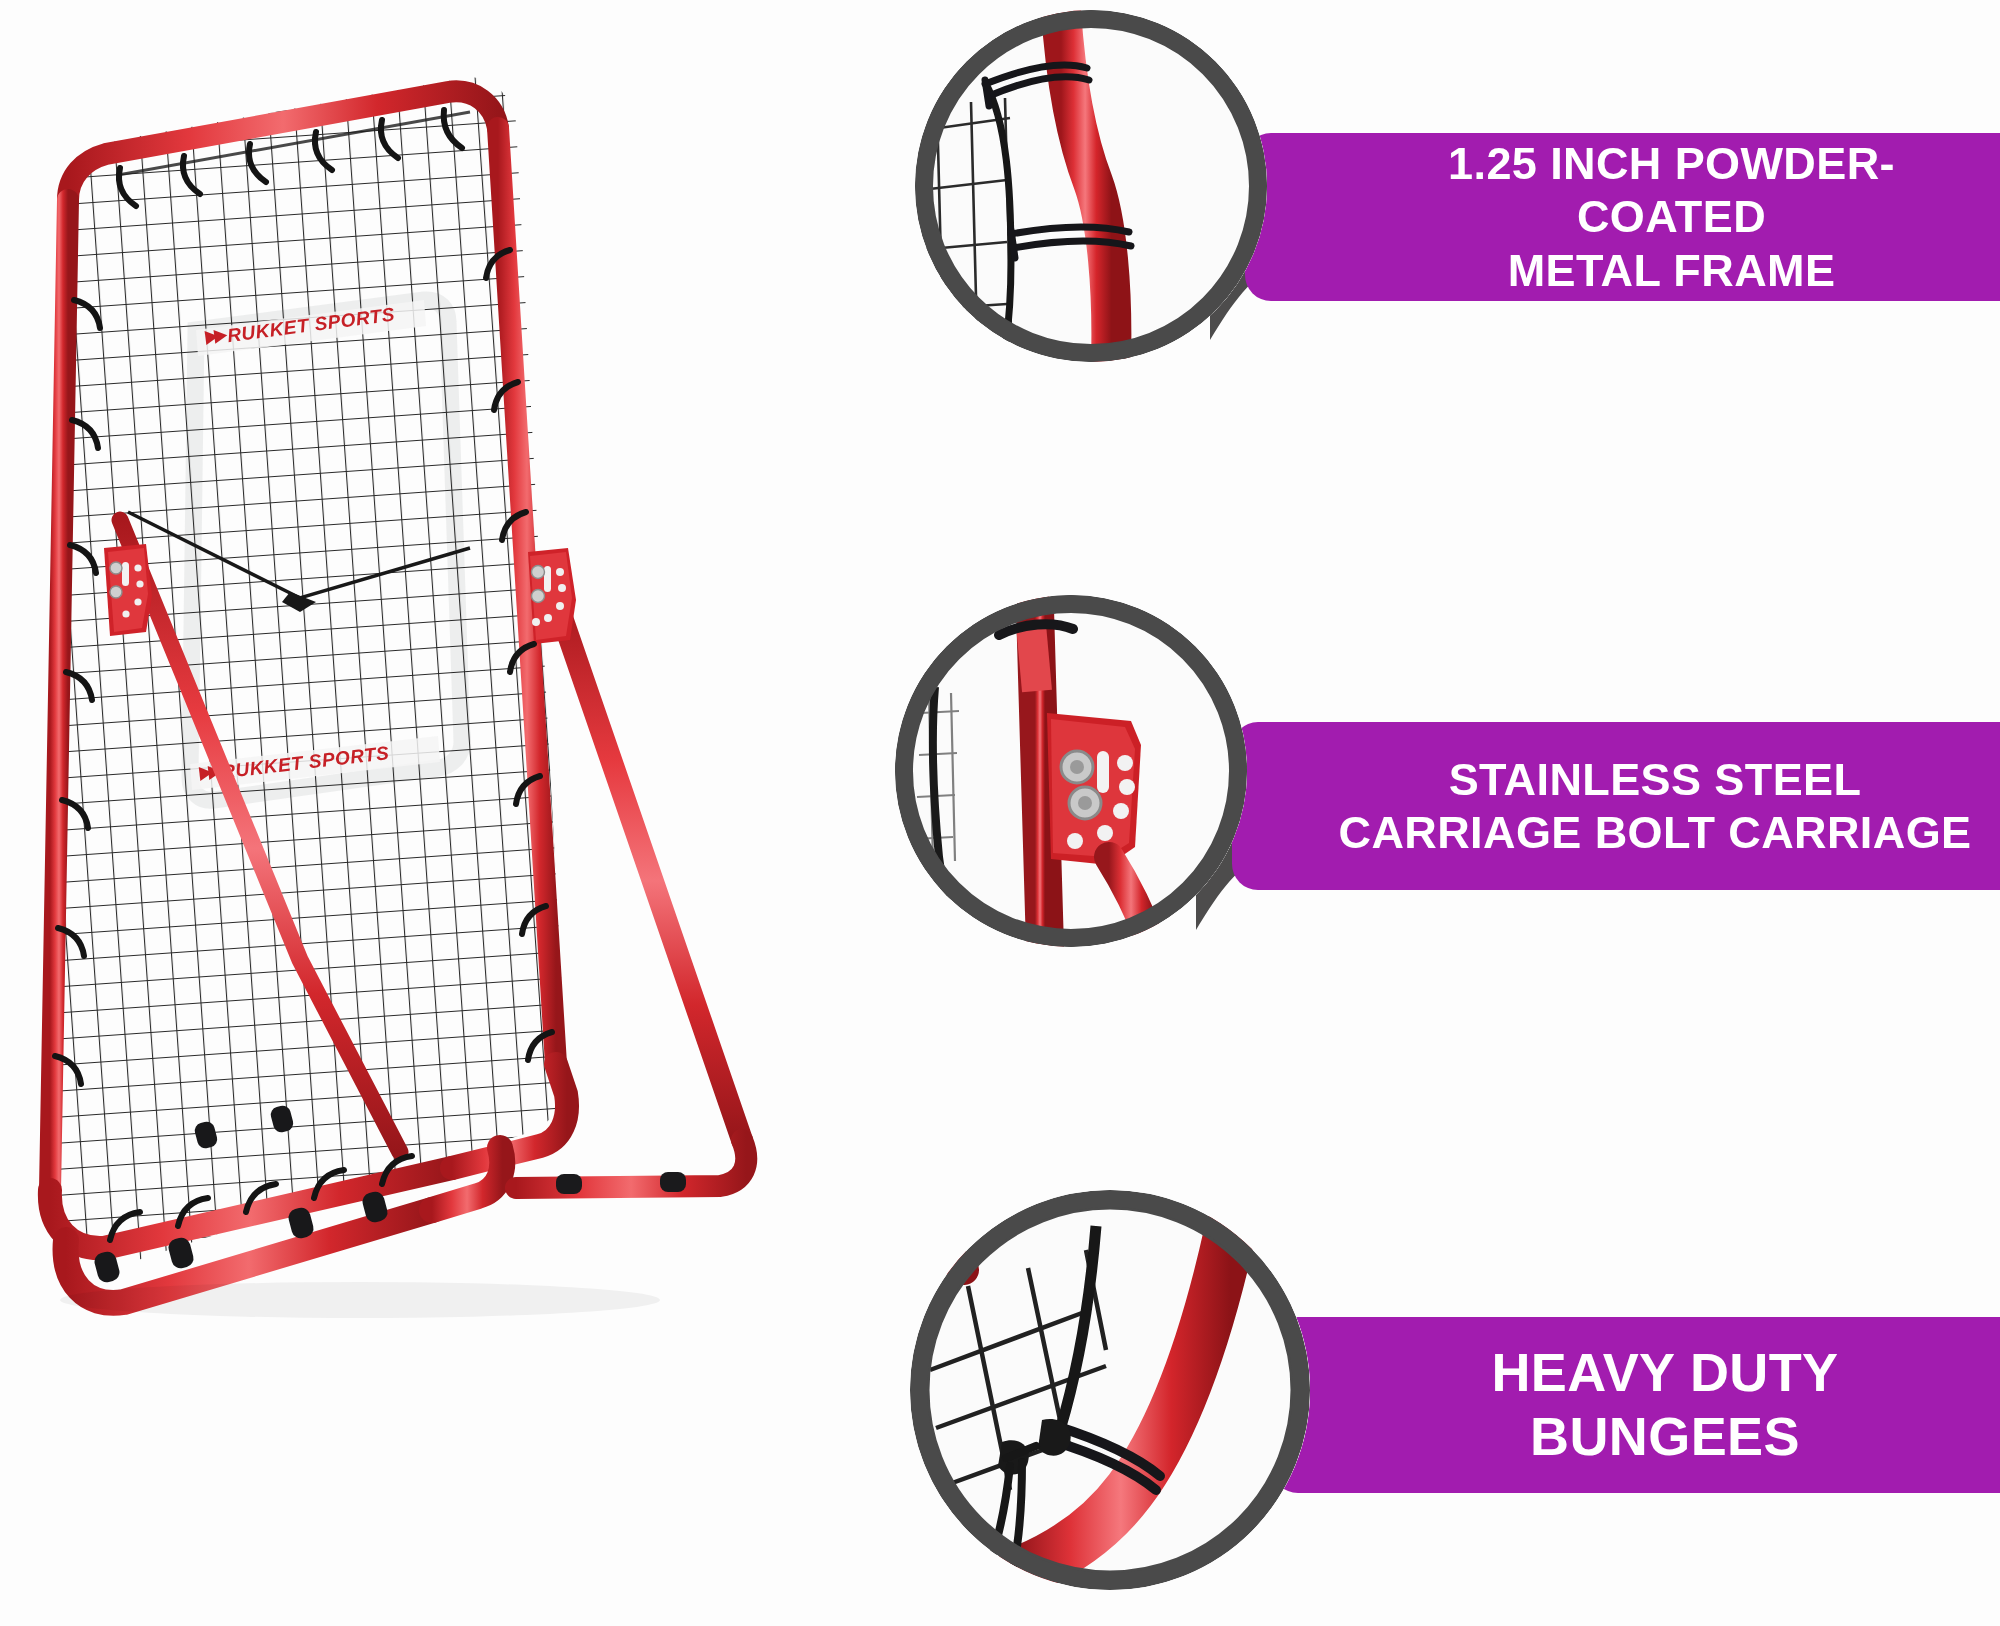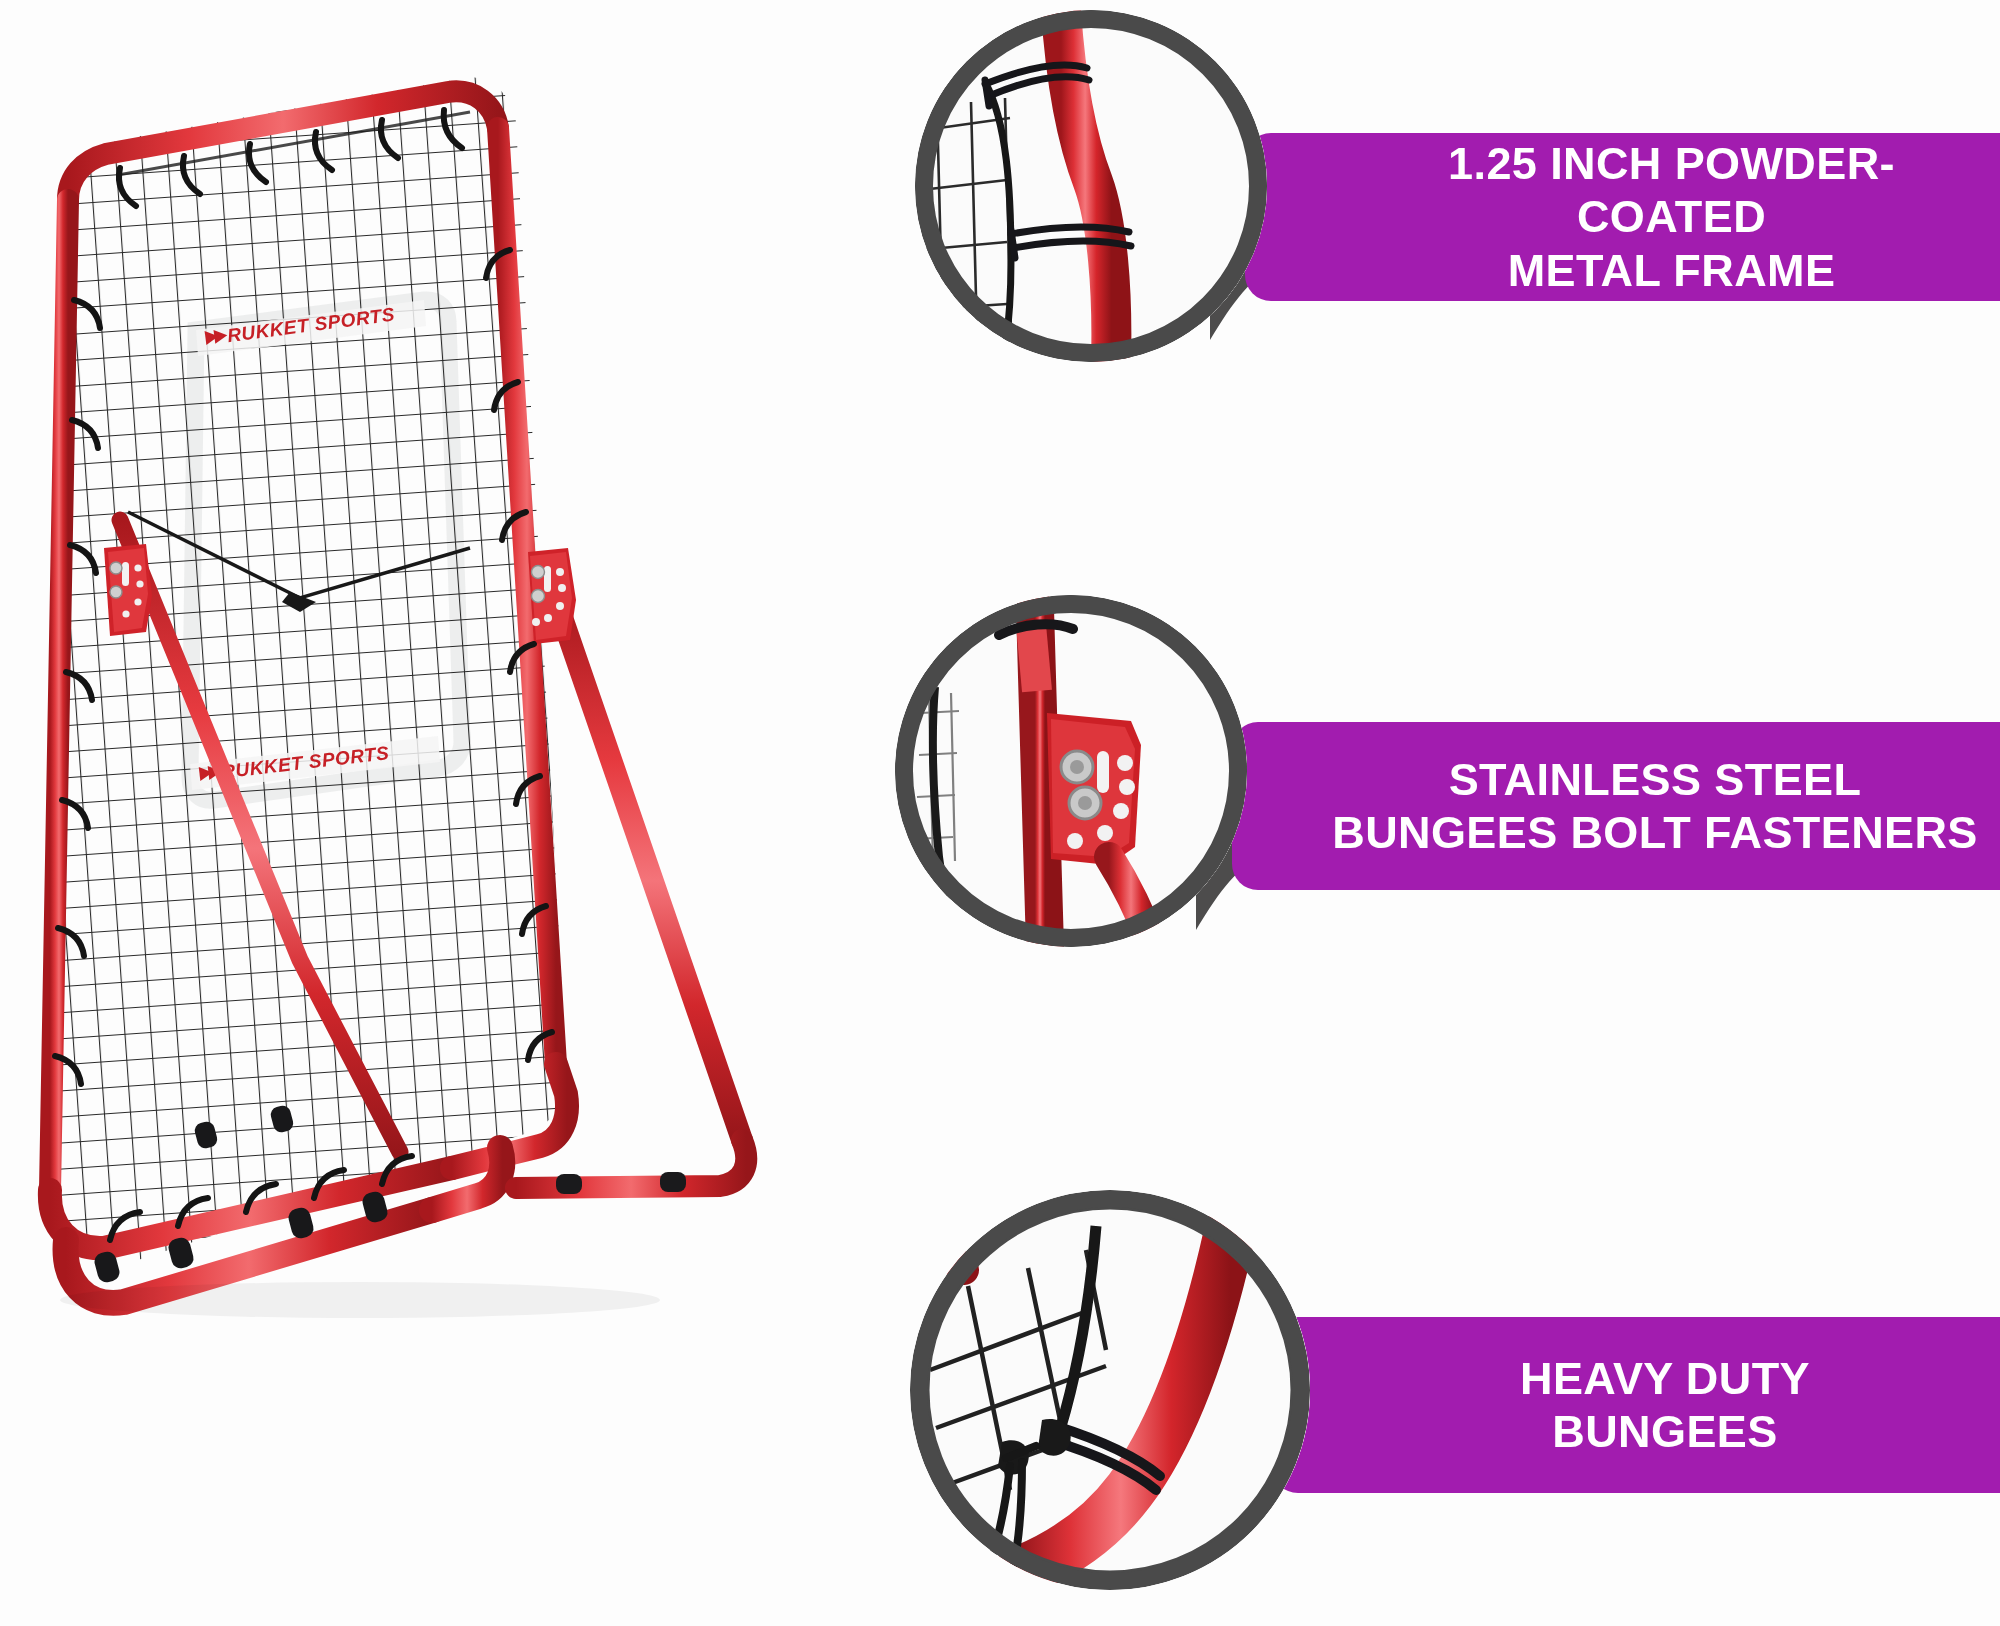--- a/index.html
+++ b/index.html
@@ -83,21 +83,21 @@
   #callout-frame   .callout-circle { left: 915px;  top: 10px;   width: 352px; height: 352px; }
   #callout-frame   .callout-banner { left: 1245px; top: 133px;  width: 755px; height: 168px; }
   #callout-frame   .banner-text    { font-size: 45px; }
 
   #callout-bolts   .callout-circle { left: 895px;  top: 595px;  width: 352px; height: 352px; }
   #callout-bolts   .callout-banner { left: 1232px; top: 722px;  width: 768px; height: 168px; }
   #callout-bolts   .banner-text    { font-size: 45px; padding-left: 100px; }
 
   #callout-bungees .callout-circle { left: 910px;  top: 1190px; width: 400px; height: 400px; }
   #callout-bungees .callout-banner { left: 1272px; top: 1317px; width: 728px; height: 176px; }
-  #callout-bungees .banner-text    { font-size: 45px; padding-left: 80px; }
+  #callout-bungees .banner-text    { font-size: 54px; padding-left: 80px; }
 </style>
 </head>
 <body>
 
 <div id="stage">
 
   <div id="product-photo">
     <svg id="product-svg" viewBox="0 0 900 1626" xmlns="http://www.w3.org/2000/svg" aria-hidden="true">
       <defs>
         <linearGradient id="tubeRed" x1="0" y1="0" x2="1" y2="0">
@@ -386,21 +386,21 @@
         <circle cx="180" cy="246" r="8" fill="#f2f2f2"></circle>
 
         <path d="M214,262 C238,300 250,330 258,352" stroke="url(#boltTube)" stroke-width="30" fill="none" stroke-linecap="round"></path>
         <circle cx="176" cy="176" r="167" fill="none" stroke="#4a4a4a" stroke-width="18"></circle>
       </svg>
       <div class="ring"></div>
     </div>
 
     <div class="callout-banner">
       <span class="banner-text">STAINLESS STEEL
-BUNGEES BOLT FASTENERS</span>
+CARRIAGE BOLT CARRIAGE</span>
     </div>
   </div>
 
   <div class="callout" id="callout-bungees">
 
     <div class="throat" style="left:1224px; top:1258px;">
       <svg width="114" height="280" viewBox="0 0 114 280" aria-hidden="true">
         <path d="M10,0 C36,44 58,72 78,76 L114,76 L114,204 L78,204 C58,208 36,236 10,280 Z" fill="#4d4c4c"></path>
       </svg>
     </div>

